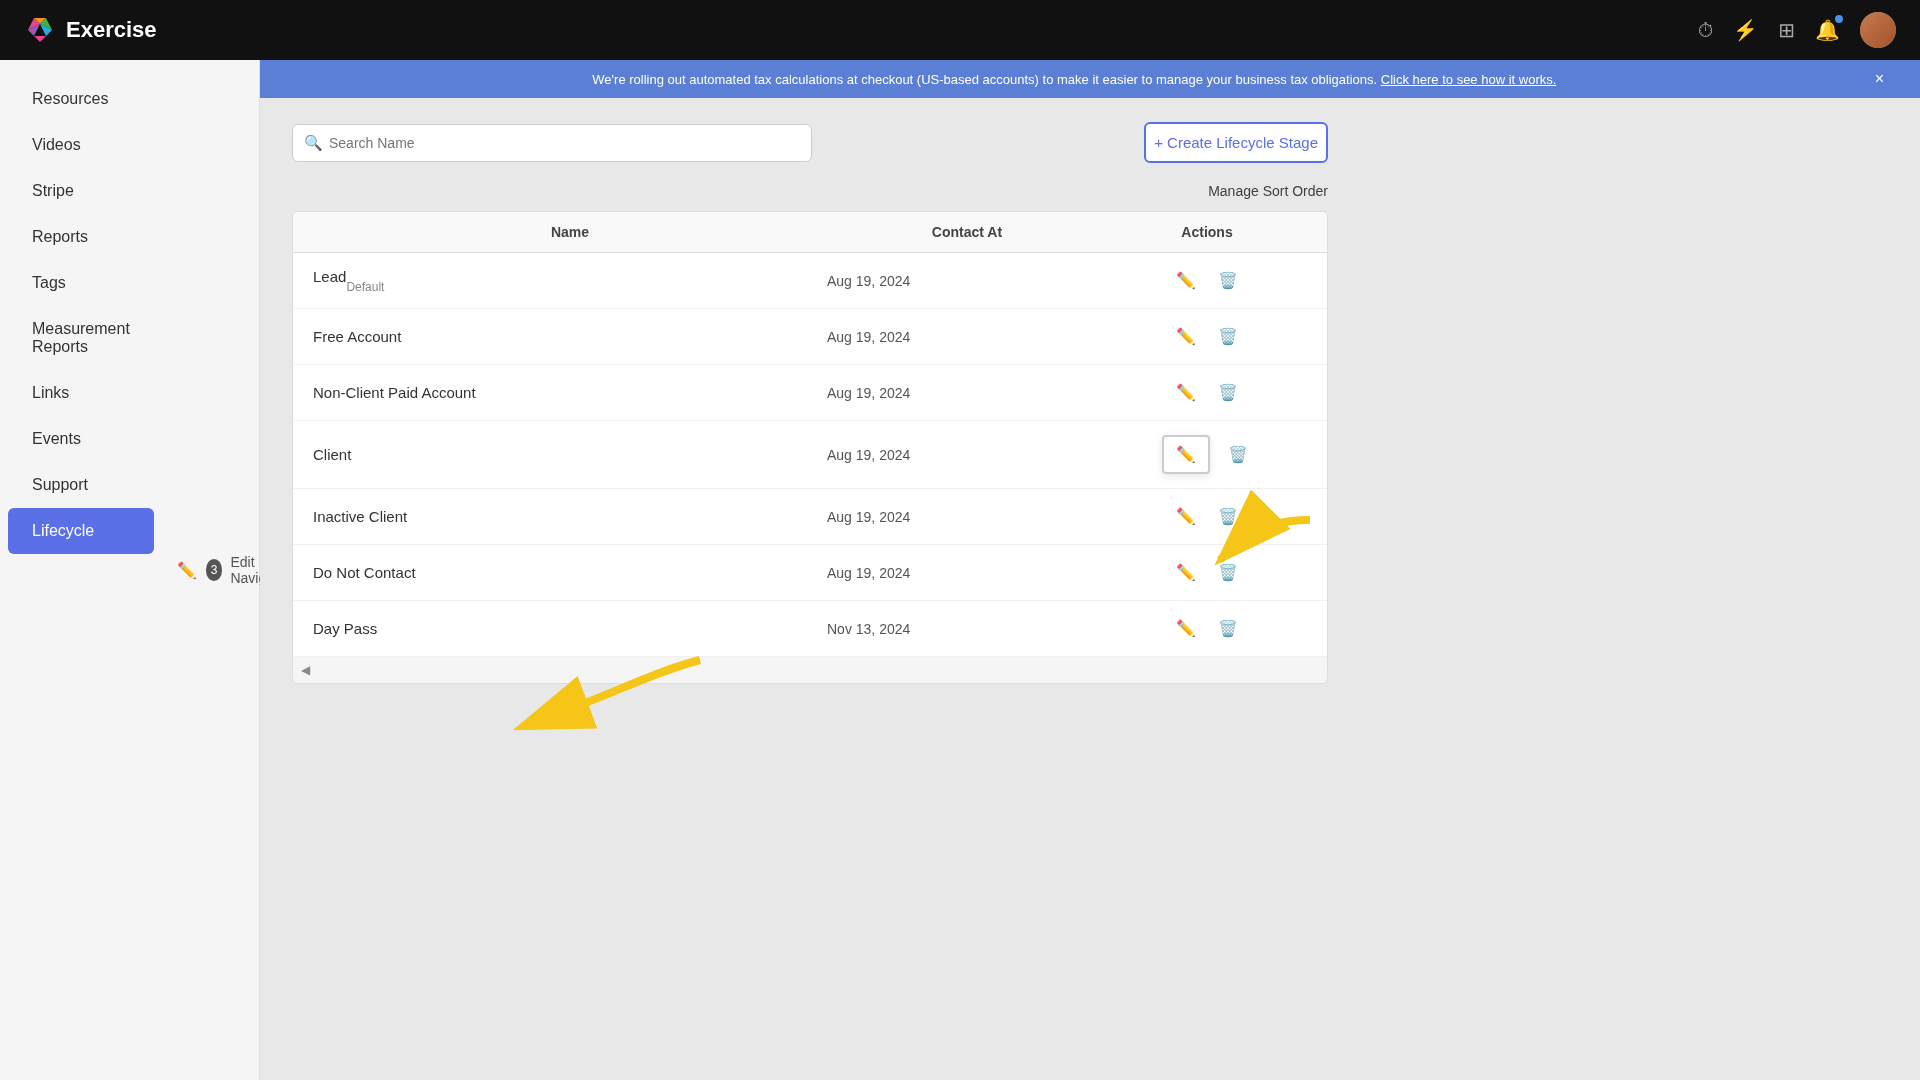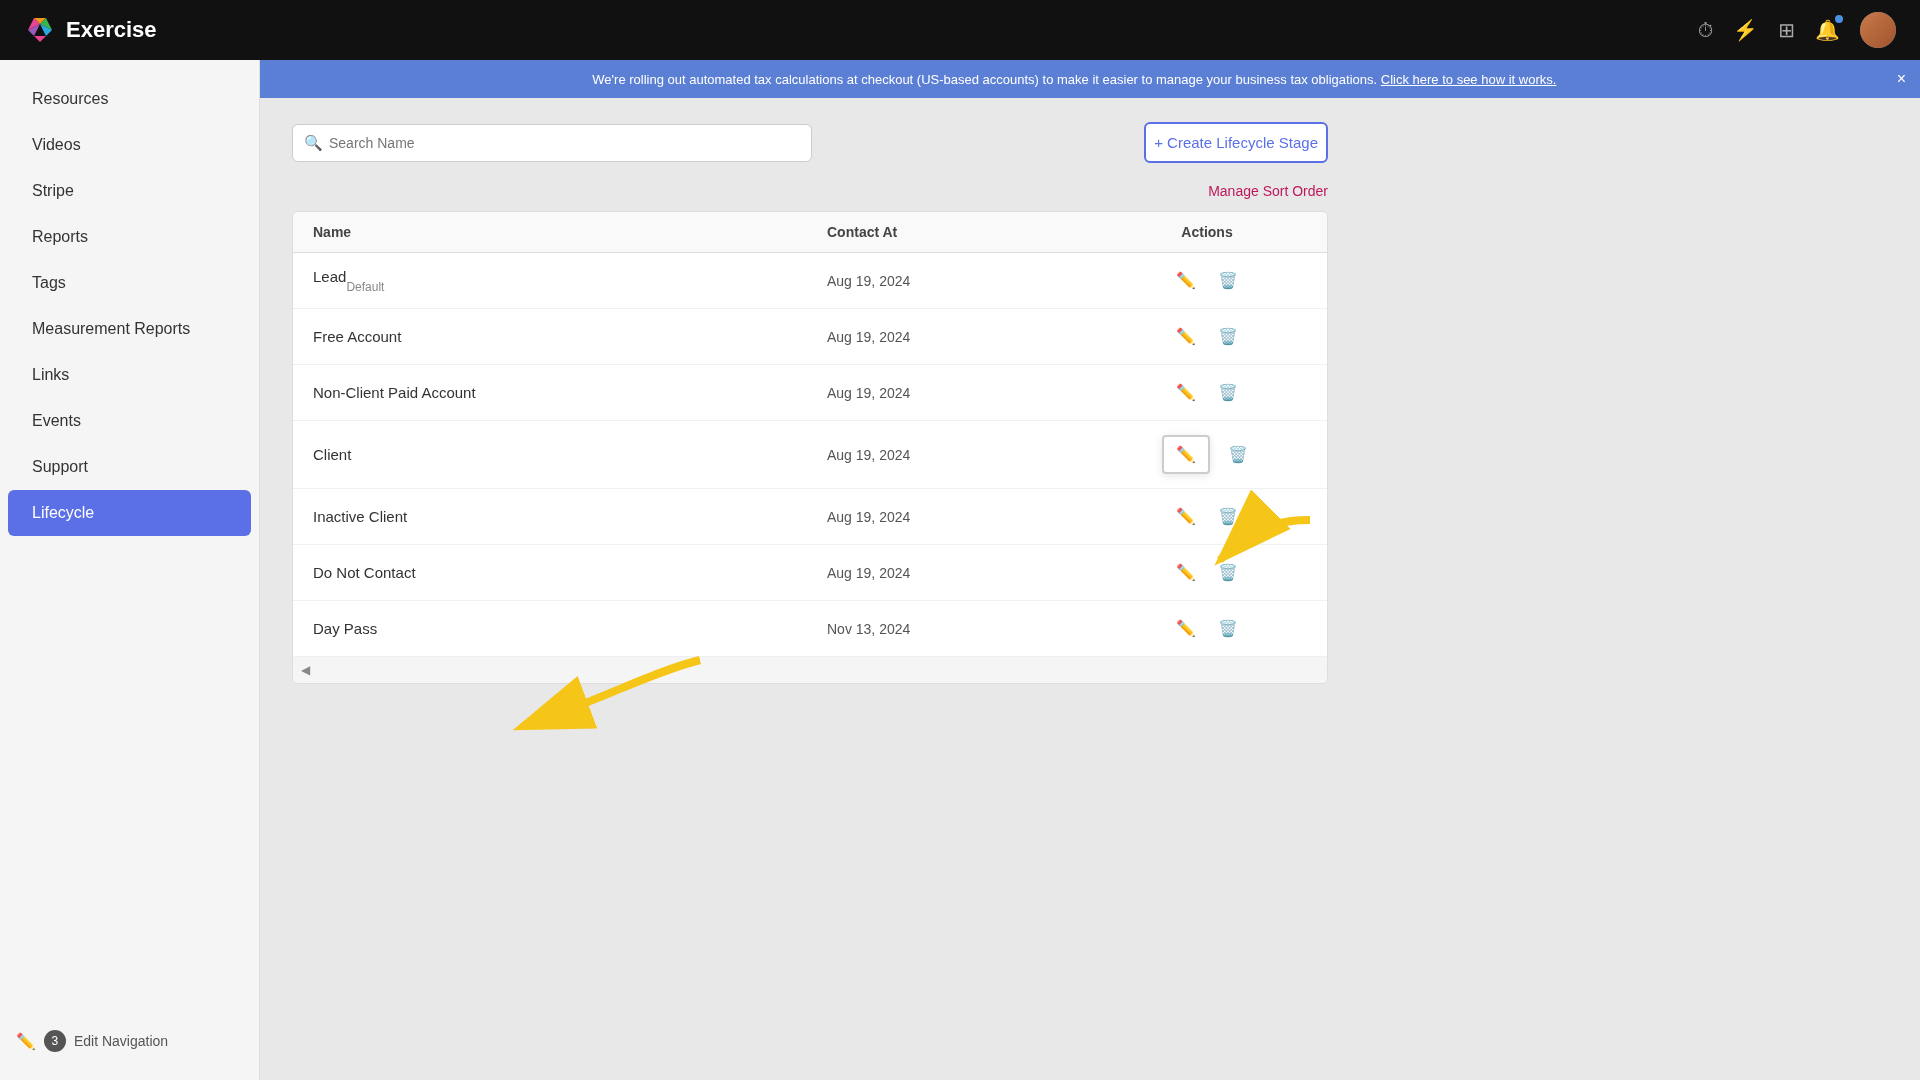--- a/index.html
+++ b/index.html
@@ -75,23 +75,22 @@
       height: calc(1080px - 60px);
     }
 
     
     .sidebar {
       width: 260px;
       background: #f5f5f5;
       border-right: 1px solid #e0e0e0;
       padding: 16px 0;
       display: flex;
-      flex-direction: column;
+      flex-direction: row;
       justify-content: space-between;
-      gap: 46px;
     }
     .sidebar-nav {
       display: flex;
       flex-direction: column;
     }
     .sidebar-item {
       padding: 14px 24px;
       font-size: 16px;
       color: #333;
       cursor: pointer;
@@ -135,21 +134,21 @@
       flex: 1;
       background: #e8e8e8;
       overflow-y: auto;
       position: relative;
     }
 
     
     .announcement-banner {
       background: #5b7fd4;
       color: #fff;
-      padding: 10px 14px;
+      padding: 10px 36px;
       display: flex;
       align-items: center;
       justify-content: space-between;
       font-size: 13px;
       gap: 10px;
     }
     .announcement-text {
       flex: 1;
       text-align: center;
     }
@@ -213,21 +212,21 @@
       gap: 6px;
     }
 
     
     .sort-order-row {
       display: flex;
       justify-content: flex-end;
       margin-bottom: 12px;
     }
     .sort-order-link {
-      color: #be185d;
+      color: #404040;
       font-size: 14px;
       cursor: pointer;
       text-decoration: none;
     }
 
     
     .table-container {
       background: #fff;
       border-radius: 6px;
       overflow: hidden;
@@ -237,20 +236,21 @@
       display: grid;
       grid-template-columns: 1fr 280px 200px;
       background: #f9f9f9;
       border-bottom: 1px solid #ddd;
       padding: 12px 20px;
     }
     .col-header {
       font-size: 14px;
       font-weight: 600;
       color: #444;
+      text-align: center;
     }
     .col-header.actions { text-align: center; }
 
     .table-row {
       display: grid;
       grid-template-columns: 1fr 280px 200px;
       padding: 14px 20px;
       border-bottom: 1px solid #f0f0f0;
       align-items: center;
     }

